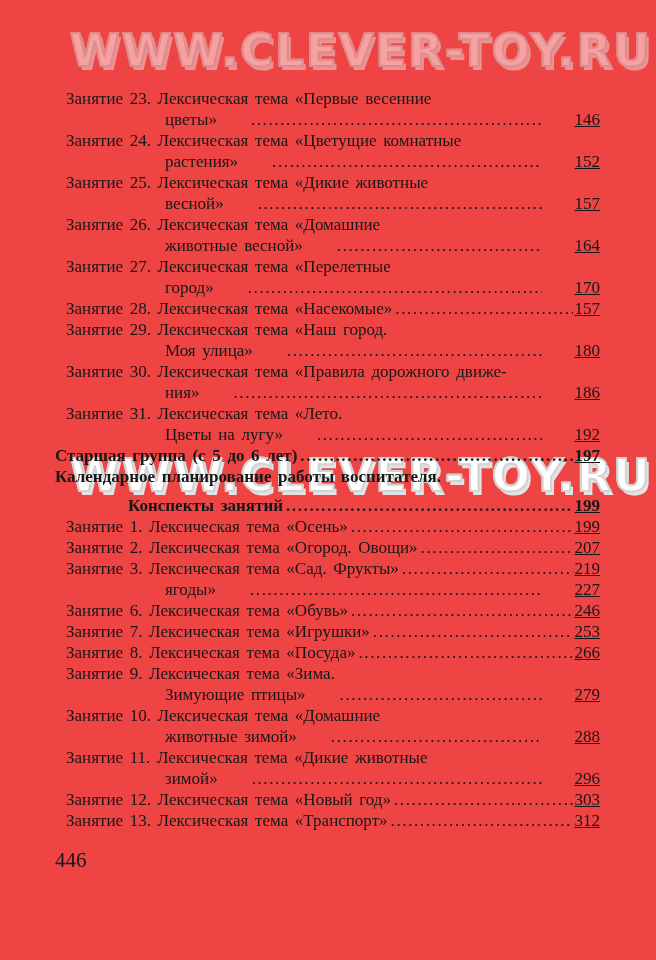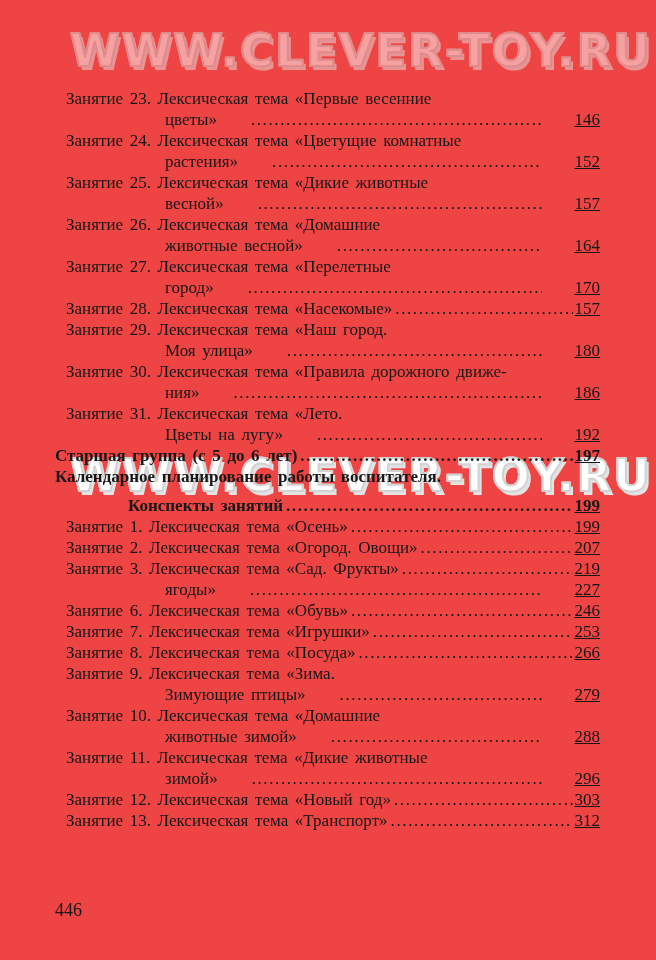--- a/index.html
+++ b/index.html
@@ -63,22 +63,22 @@
     letter-spacing: 1.6px;
     color: #171717;
   }
   .dots::after {
     content: "....................................................................................................................................";
   }
   .pg { flex: 0 0 auto; margin-left: 2px; text-decoration: underline; }
   
   .folio {
     position: absolute;
-    left: 55px; top: 900px;
-    font-size: 18px;
+    left: 55px; top: 848px;
+    font-size: 21px;
     z-index: 1;
   }
 </style>
 </head>
 <body>
 
 <div class="page">
 
   <div class="wm wm-top">WWW.CLEVER-TOY.RU</div>
 

